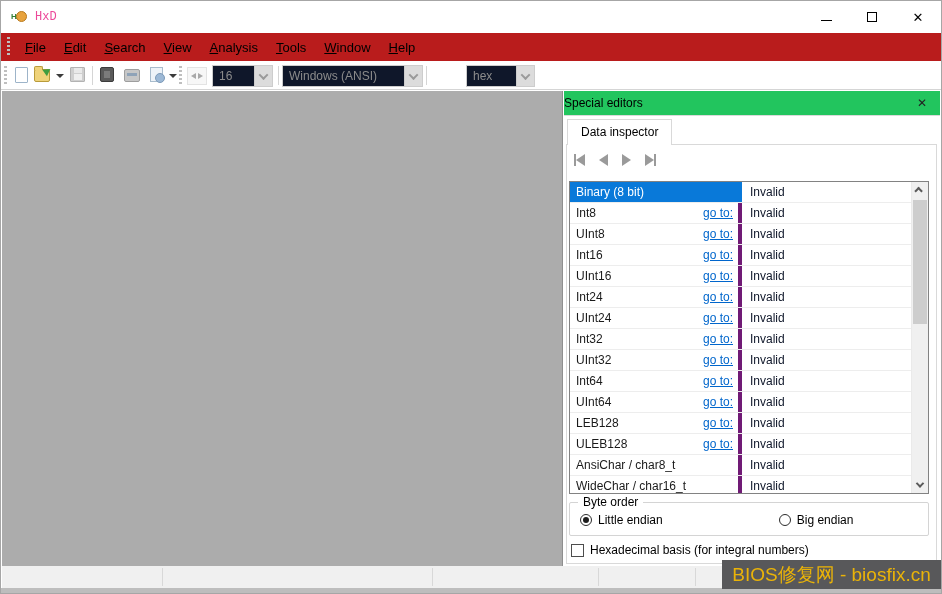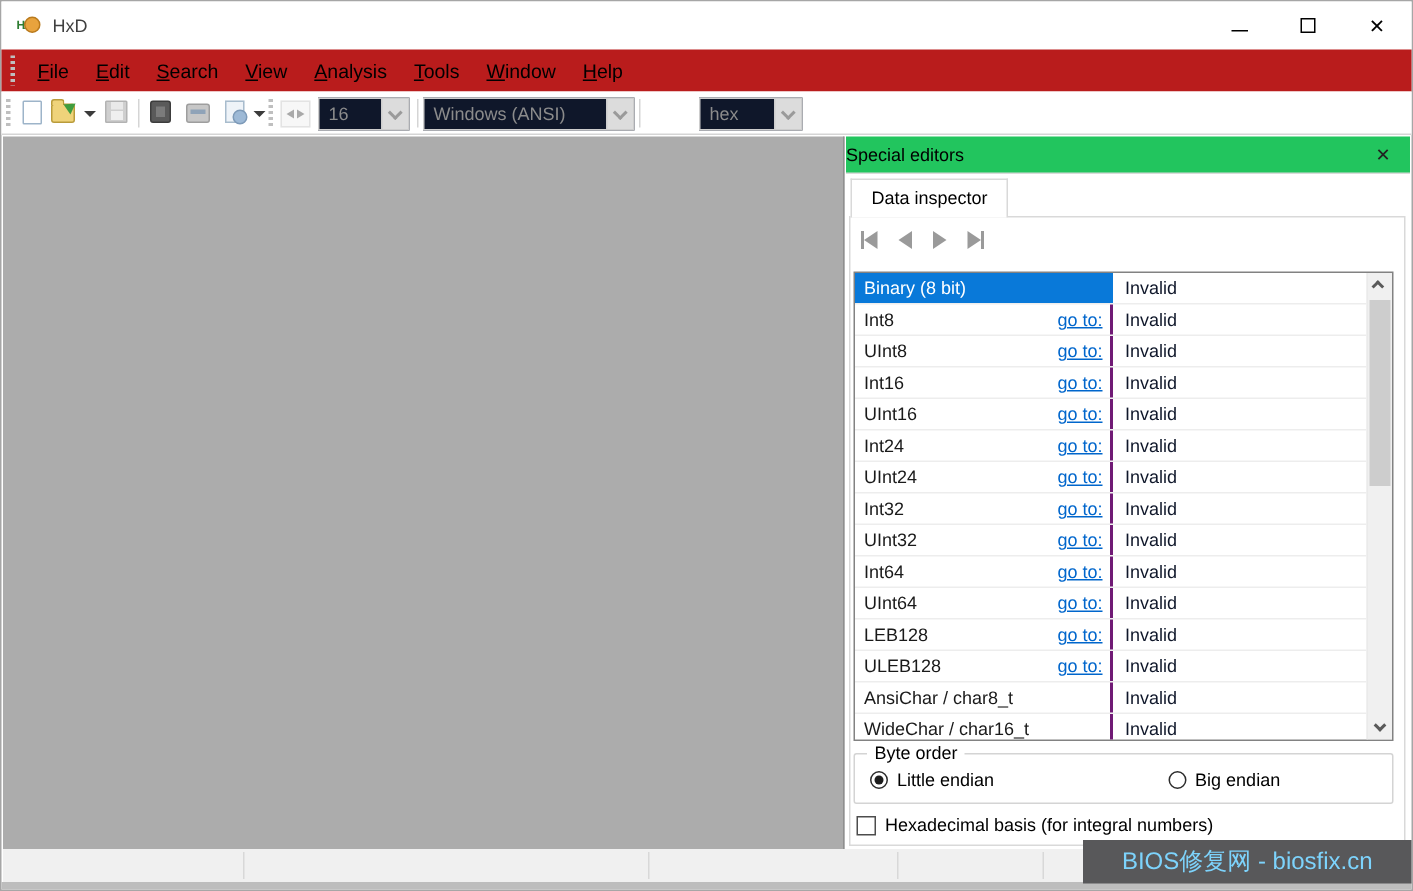--- a/index.html
+++ b/index.html
@@ -5,21 +5,21 @@
   * { box-sizing: border-box; margin: 0; padding: 0; }
   html,body { width:942px; height:594px; }
   body { font-family:"Liberation Sans", sans-serif; background:#fff; position:relative; overflow:hidden; }
   .window { position:absolute; inset:0; border:1px solid #a6a6a6; background:#fff; }
 
   
   .titlebar { position:absolute; left:0; top:0; right:0; height:32px; background:#fff; display:flex; align-items:center; }
   .app-icon { width:16px; height:16px; margin-left:10px; position:relative; }
   .app-icon .hx { position:absolute; left:0; top:3px; font-size:8px; font-weight:bold; color:#2e7d32; letter-spacing:-1px; }
   .app-icon .coin { position:absolute; right:0; top:2px; width:11px; height:11px; border-radius:50%; background:#e8a33d; border:1px solid #b97a1d; }
-  .title-text { font-size:12px; color:#404040; margin-left:8px; }
+  .title-text { font-size:12px; color:#ec4899; margin-left:8px;font-family:Liberation Mono, monospace; }
   .win-controls { position:absolute; right:0; top:0; height:32px; display:flex; }
   .win-btn { width:46px; height:32px; display:flex; align-items:center; justify-content:center; color:#000; }
   .glyph-min { width:11px; border-top:1px solid #000; margin-top:6px; }
   .glyph-max { width:10px; height:10px; border:1px solid #000; }
   .glyph-close { font-size:13px; line-height:1; }
 
   
   .menubar { position:absolute; left:0; top:32px; right:0; height:28px; background:#b91c1c; display:flex; align-items:center; padding-left:6px;text-align:center; }
   .bar-grip { width:3px; height:20px; margin-right:6px;
     background:repeating-linear-gradient(to bottom,#bfbfbf 0 2px, transparent 2px 4px); }
@@ -69,21 +69,21 @@
   .nav-row { position:absolute; left:10px; top:62px; display:flex; gap:14px; align-items:center; height:14px; }
   .nav-btn { display:flex; align-items:center; height:12px; }
   .tri-l { width:0; height:0; border-top:6px solid transparent; border-bottom:6px solid transparent; border-right:9px solid #9a9a9a; }
   .tri-r { width:0; height:0; border-top:6px solid transparent; border-bottom:6px solid transparent; border-left:9px solid #9a9a9a; }
   .nav-bar { width:2px; height:12px; background:#9a9a9a; }
 
   
   .itable { position:absolute; left:5px; top:90px; width:360px; height:313px; border:1px solid #828282; background:#fff; overflow:hidden; }
   .irows { position:absolute; left:0; top:0; right:17px; bottom:0; overflow:hidden; }
   .irow { display:flex; height:21px; border-bottom:1px solid #ededed; font-size:12px; }
-  .c-left { width:172px; display:flex; justify-content:space-between; align-items:center; padding:0 5px 0 6px; border-right:2px solid #701a75; }
+  .c-left { width:172px; display:flex; justify-content:space-between; align-items:center; padding:0 5px 0 6px; border-right:4px solid #701a75; }
   .c-left .t { color:#1a1a1a; white-space:nowrap; }
   .goto { color:#0066cc; text-decoration:underline; font-size:12px; }
   .c-val { flex:1; color:#0f172a; padding:3px 0 0 8px; }
   .irow.sel .c-left { background:#0979d9; border-right-color:#0979d9; }
   .irow.sel .c-left .t { color:#fff; }
 
   .vscroll { position:absolute; right:0; top:0; width:17px; bottom:0; background:#f0f0f0; border-left:1px solid #eaeaea; }
   .sbtn { position:absolute; left:0; width:16px; height:17px; display:flex; align-items:center; justify-content:center; }
   .sbtn.up { top:0; } .sbtn.down { bottom:0; }
   .chev-u { width:6px; height:6px; border-left:2px solid #5a5a5a; border-top:2px solid #5a5a5a; transform:rotate(45deg) translate(-1px,1px); }
@@ -100,21 +100,21 @@
   .radio.checked::after { content:""; position:absolute; inset:2px; background:#1d1d1d; border-radius:50%; }
 
   .check-row { position:absolute; left:7px; top:452px; display:flex; align-items:center; gap:6px; font-size:12px; color:#000; }
   .checkbox { width:13px; height:13px; border:1px solid #4d4d4d; background:#fff; }
 
   
   .statusbar { position:absolute; left:1px; right:1px; bottom:5px; height:22px; background:#f0f0f0; }
   .sb-div { position:absolute; top:2px; bottom:2px; width:1px; background:#d8d8d8; }
   .bottom-strip { position:absolute; left:0; right:0; bottom:0; height:5px; background:#bdbdbd; }
 
-  .watermark { position:absolute; right:0; bottom:4px; width:219px; height:29px; background:#58585a; color:#7dd3fc; font-size:16px; line-height:29px; text-align:center; z-index:10; white-space:nowrap; }
+  .watermark { position:absolute; right:0; bottom:4px; width:219px; height:29px; background:#58585a; color:#eab308; font-size:19px; line-height:29px; text-align:center; z-index:10; white-space:nowrap; }
 </style>
 </head>
 <body>
 
 <div class="window">
 
   <div class="titlebar">
     <span class="app-icon">
         <span class="hx">Hx</span>
         <span class="coin"></span>

